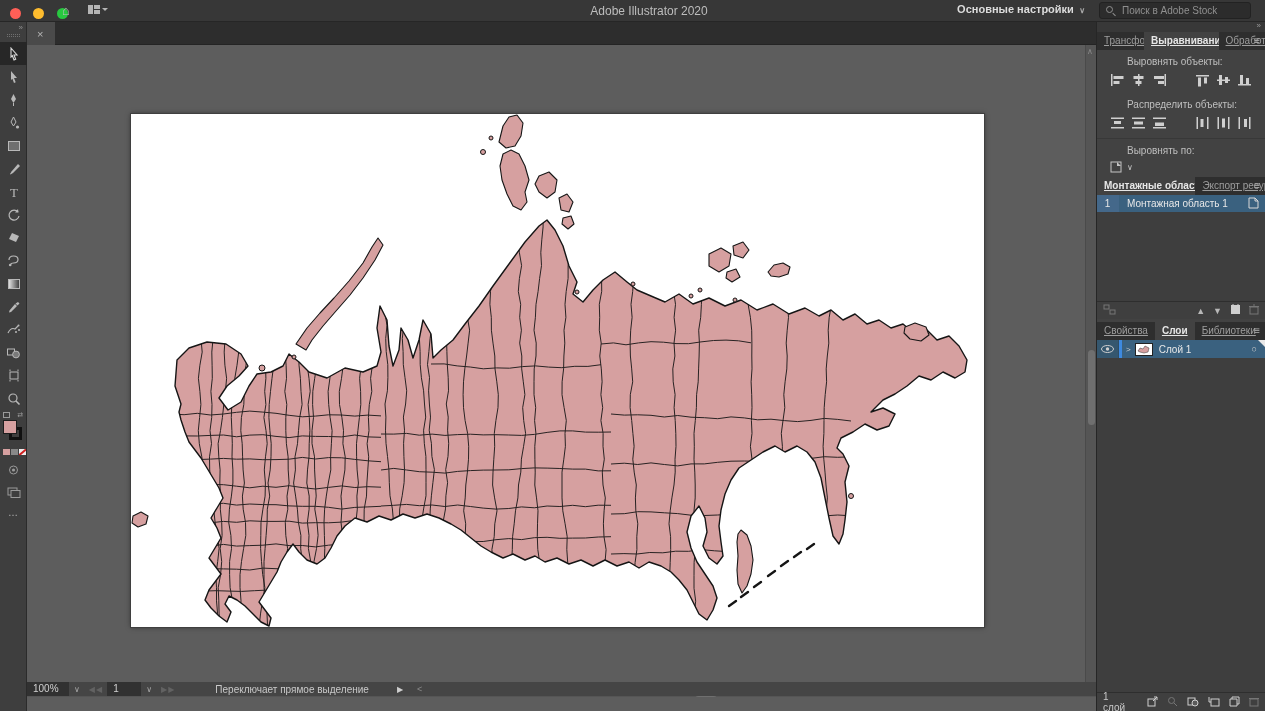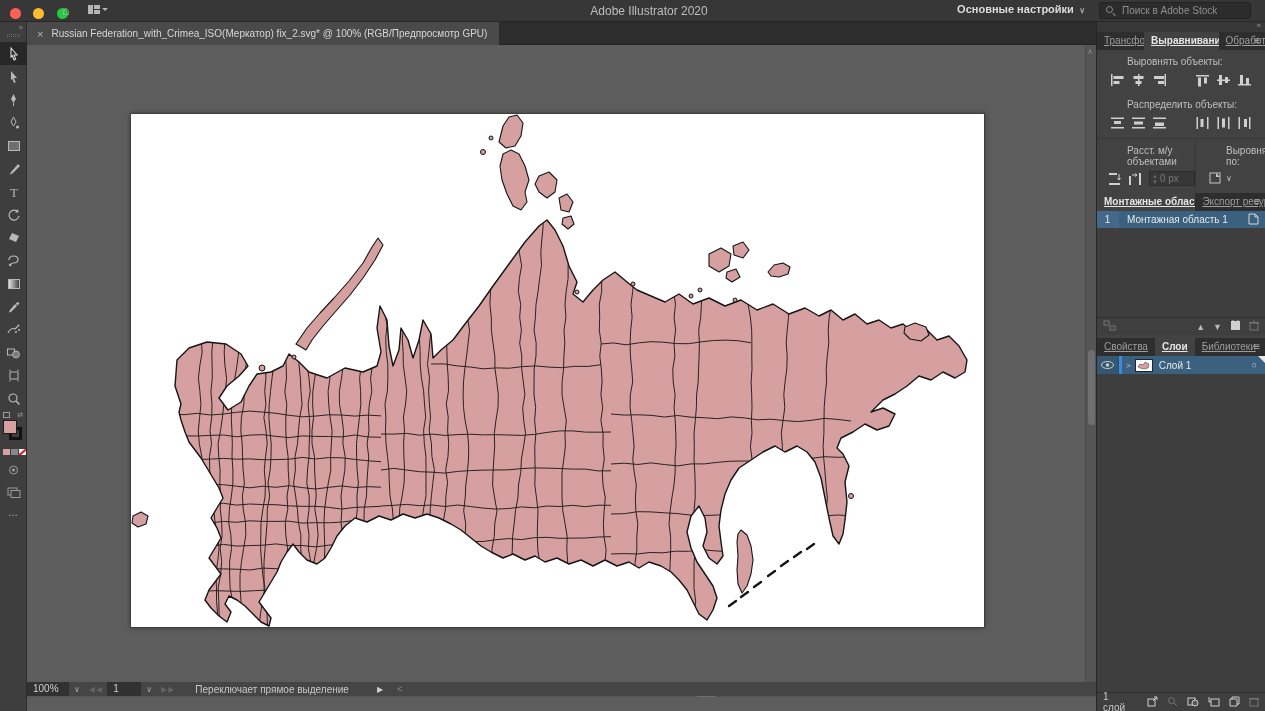--- a/index.html
+++ b/index.html
@@ -57,21 +57,21 @@
   #hscroll .thumb { position:absolute; left:668px; top:1px; width:22px; height:7px; background:#6f6f6f; border-radius:4px; }
   #hscroll .arr { position:absolute; right:3px; top:-1px; font-size:8px; color:#8a8a8a; }
 
   
   #statusbar { left:27px; top:682px; width:1069px; height:14px; background:#454545; display:flex; align-items:center; font-size:10px; }
   .sb-field { background:#313131; height:14px; line-height:14px; padding:0 6px; color:#d0d0d0; }
   .sb-chev { padding:0 5px; color:#a8a8a8; font-size:8px; }
   .sb-nav { color:#626262; font-size:8px; padding:0 4px; letter-spacing:1px; }
   #sb-zoom { width:42px; }
   #sb-artnum { width:34px; }
-  #sb-hint { margin-left:16px; color:#c9c9c9; }
+  #sb-hint { margin-left:36px; color:#c9c9c9; }
   #sb-play { margin-left:28px; color:#cfcfcf; font-size:8px; }
   #sb-less { margin-left:14px; color:#8a8a8a; font-size:9px; }
 
   
   #rightpanel { left:1096px; top:22px; width:169px; height:689px; background:#424242; border-left:1px solid #262626; font-size:10px; }
   .rp-mini { height:10px; position:relative; background:#383838; }
   .rp-mini .dc { position:absolute; right:4px; top:-1px; font-size:8px; color:#9a9a9a; }
   .tabstrip { height:18px; background:#2e2e2e; display:flex; align-items:stretch; position:relative; }
   .tabstrip .tab { padding:0 7px; line-height:18px; color:#9d9d9d; white-space:nowrap; overflow:hidden;text-decoration:underline; }
   .tabstrip .tab.active { background:#424242; color:#e6e6e6; font-weight:bold; }
@@ -136,21 +136,20 @@
   </span>
   <span id="stock-search" class="abs">
     <span class="mag" style="left:6px;top:3px"></span>
     <span>Поиск в Adobe Stock</span>
   </span>
 </div>
 
 <div id="tabbar" class="abs">
   <div id="doc-tab">
     <span class="close">×</span>
-    <span class="title">Russian Federation_with_Crimea_ISO(Меркатор) fix_2.svg* @ 100% (RGB/Предпросмотр GPU)</span>
   </div>
 </div>
 
 <div id="toolbar" class="abs">
   <div id="toolbar-head">
     <span class="dc">»</span>
     <span class="grip"></span>
   </div>
   <div class="tool active">
     <svg width="14" height="14" viewBox="0 0 14 14">
@@ -492,43 +491,20 @@
       </span>
     <span class="ib">
         <svg width="17" height="14">
           <rect x="2.5" y="1" width="1.5" height="12" fill="#cfcfcf"></rect>
           <rect x="8" y="3" width="3" height="8" fill="#cfcfcf"></rect>
           <rect x="13" y="1" width="1.5" height="12" fill="#cfcfcf"></rect>
         </svg>
       </span>
   </div>
   <div id="spacing-section">
-    <div id="spacing-left">
-      <div class="plabel">Расст. м/у объектами</div>
-      <div id="spacing-row">
-        <span class="ib">
-            <svg width="15" height="14">
-              <rect x="2" y="1" width="8" height="2" fill="#cfcfcf"></rect>
-              <rect x="2" y="11" width="11" height="2" fill="#cfcfcf"></rect>
-              <path d="M12 2 v6 M10.5 6 l1.5 2 l1.5 -2" stroke="#cfcfcf" fill="none"></path>
-            </svg>
-          </span>
-        <span class="ib">
-            <svg width="15" height="14">
-              <rect x="1" y="4" width="2" height="9" fill="#cfcfcf"></rect>
-              <rect x="11" y="1" width="2" height="12" fill="#cfcfcf"></rect>
-              <path d="M4 3 h5 M7 1.5 l2 1.5 l-2 1.5" stroke="#cfcfcf" fill="none"></path>
-            </svg>
-          </span>
-        <span id="spacing-stepper">
-          <span class="chev">▲<br>▼</span>
-          <span>0 px</span>
-        </span>
-      </div>
-    </div>
     <div id="spacing-right">
       <div class="plabel">Выровнять по:</div>
       <div id="alignto-btn">
         <svg width="15" height="14">
             <rect x="2" y="2" width="10" height="10" fill="none" stroke="#c5c5c5"></rect>
             <path d="M8 2 L12 6 L8 6 Z" fill="#c5c5c5"></path>
           </svg>
         <span style="font-size:8px">∨</span>
       </div>
     </div>

